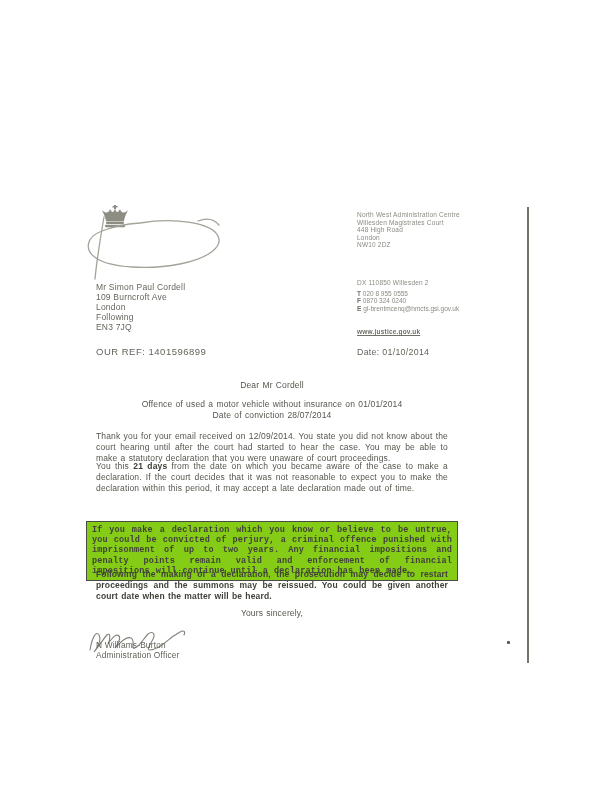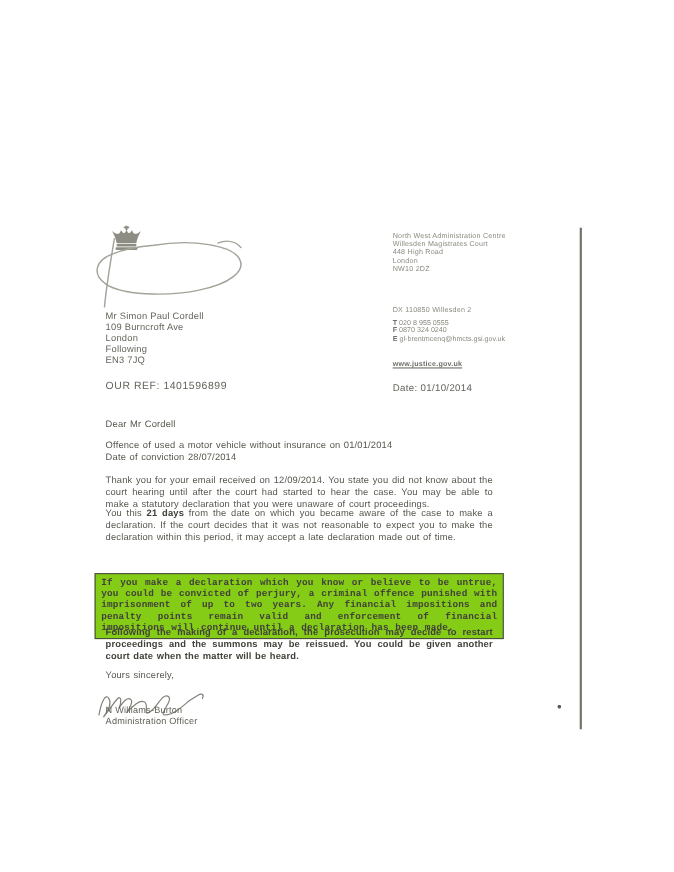--- a/index.html
+++ b/index.html
@@ -29,21 +29,21 @@
     left:357px; top:328px; font-size:6.5px; font-weight:bold;
     color:#6f6f67; text-decoration:underline; letter-spacing:0.2px;
   }
 
   
   .recipient { left:96px; top:282px; font-size:8.5px; line-height:10px; color:#66665e; letter-spacing:0.2px; }
   .ref-line  { left:96px; top:346px; font-size:9.5px; color:#63635b; letter-spacing:0.5px; }
   .date-line { left:357px; top:347px; font-size:8.8px; color:#63635b; letter-spacing:0.3px; }
 
   
-  .body-block { left:96px; width:352px; font-size:8.5px; line-height:10.8px; color:#56564e; letter-spacing:0.15px; word-spacing:0.08em; }
+  .body-block { left:96px; width:352px; font-size:8.5px; line-height:10.8px; color:#56564e; letter-spacing:0.15px; word-spacing:0.08em;text-align:center; }
   .salutation { top:380px; }
   .subject    { top:399px; line-height:10.5px; }
   .para       { text-align:justify; }
   .p1 { top:431px; }
   .p2 { top:461px; }
   .p3 { top:495px; }
   .p2 b, .bold-ink { color:#3d3d36; }
 
   .warning-box {
     left:86px; top:521px; width:360px;

